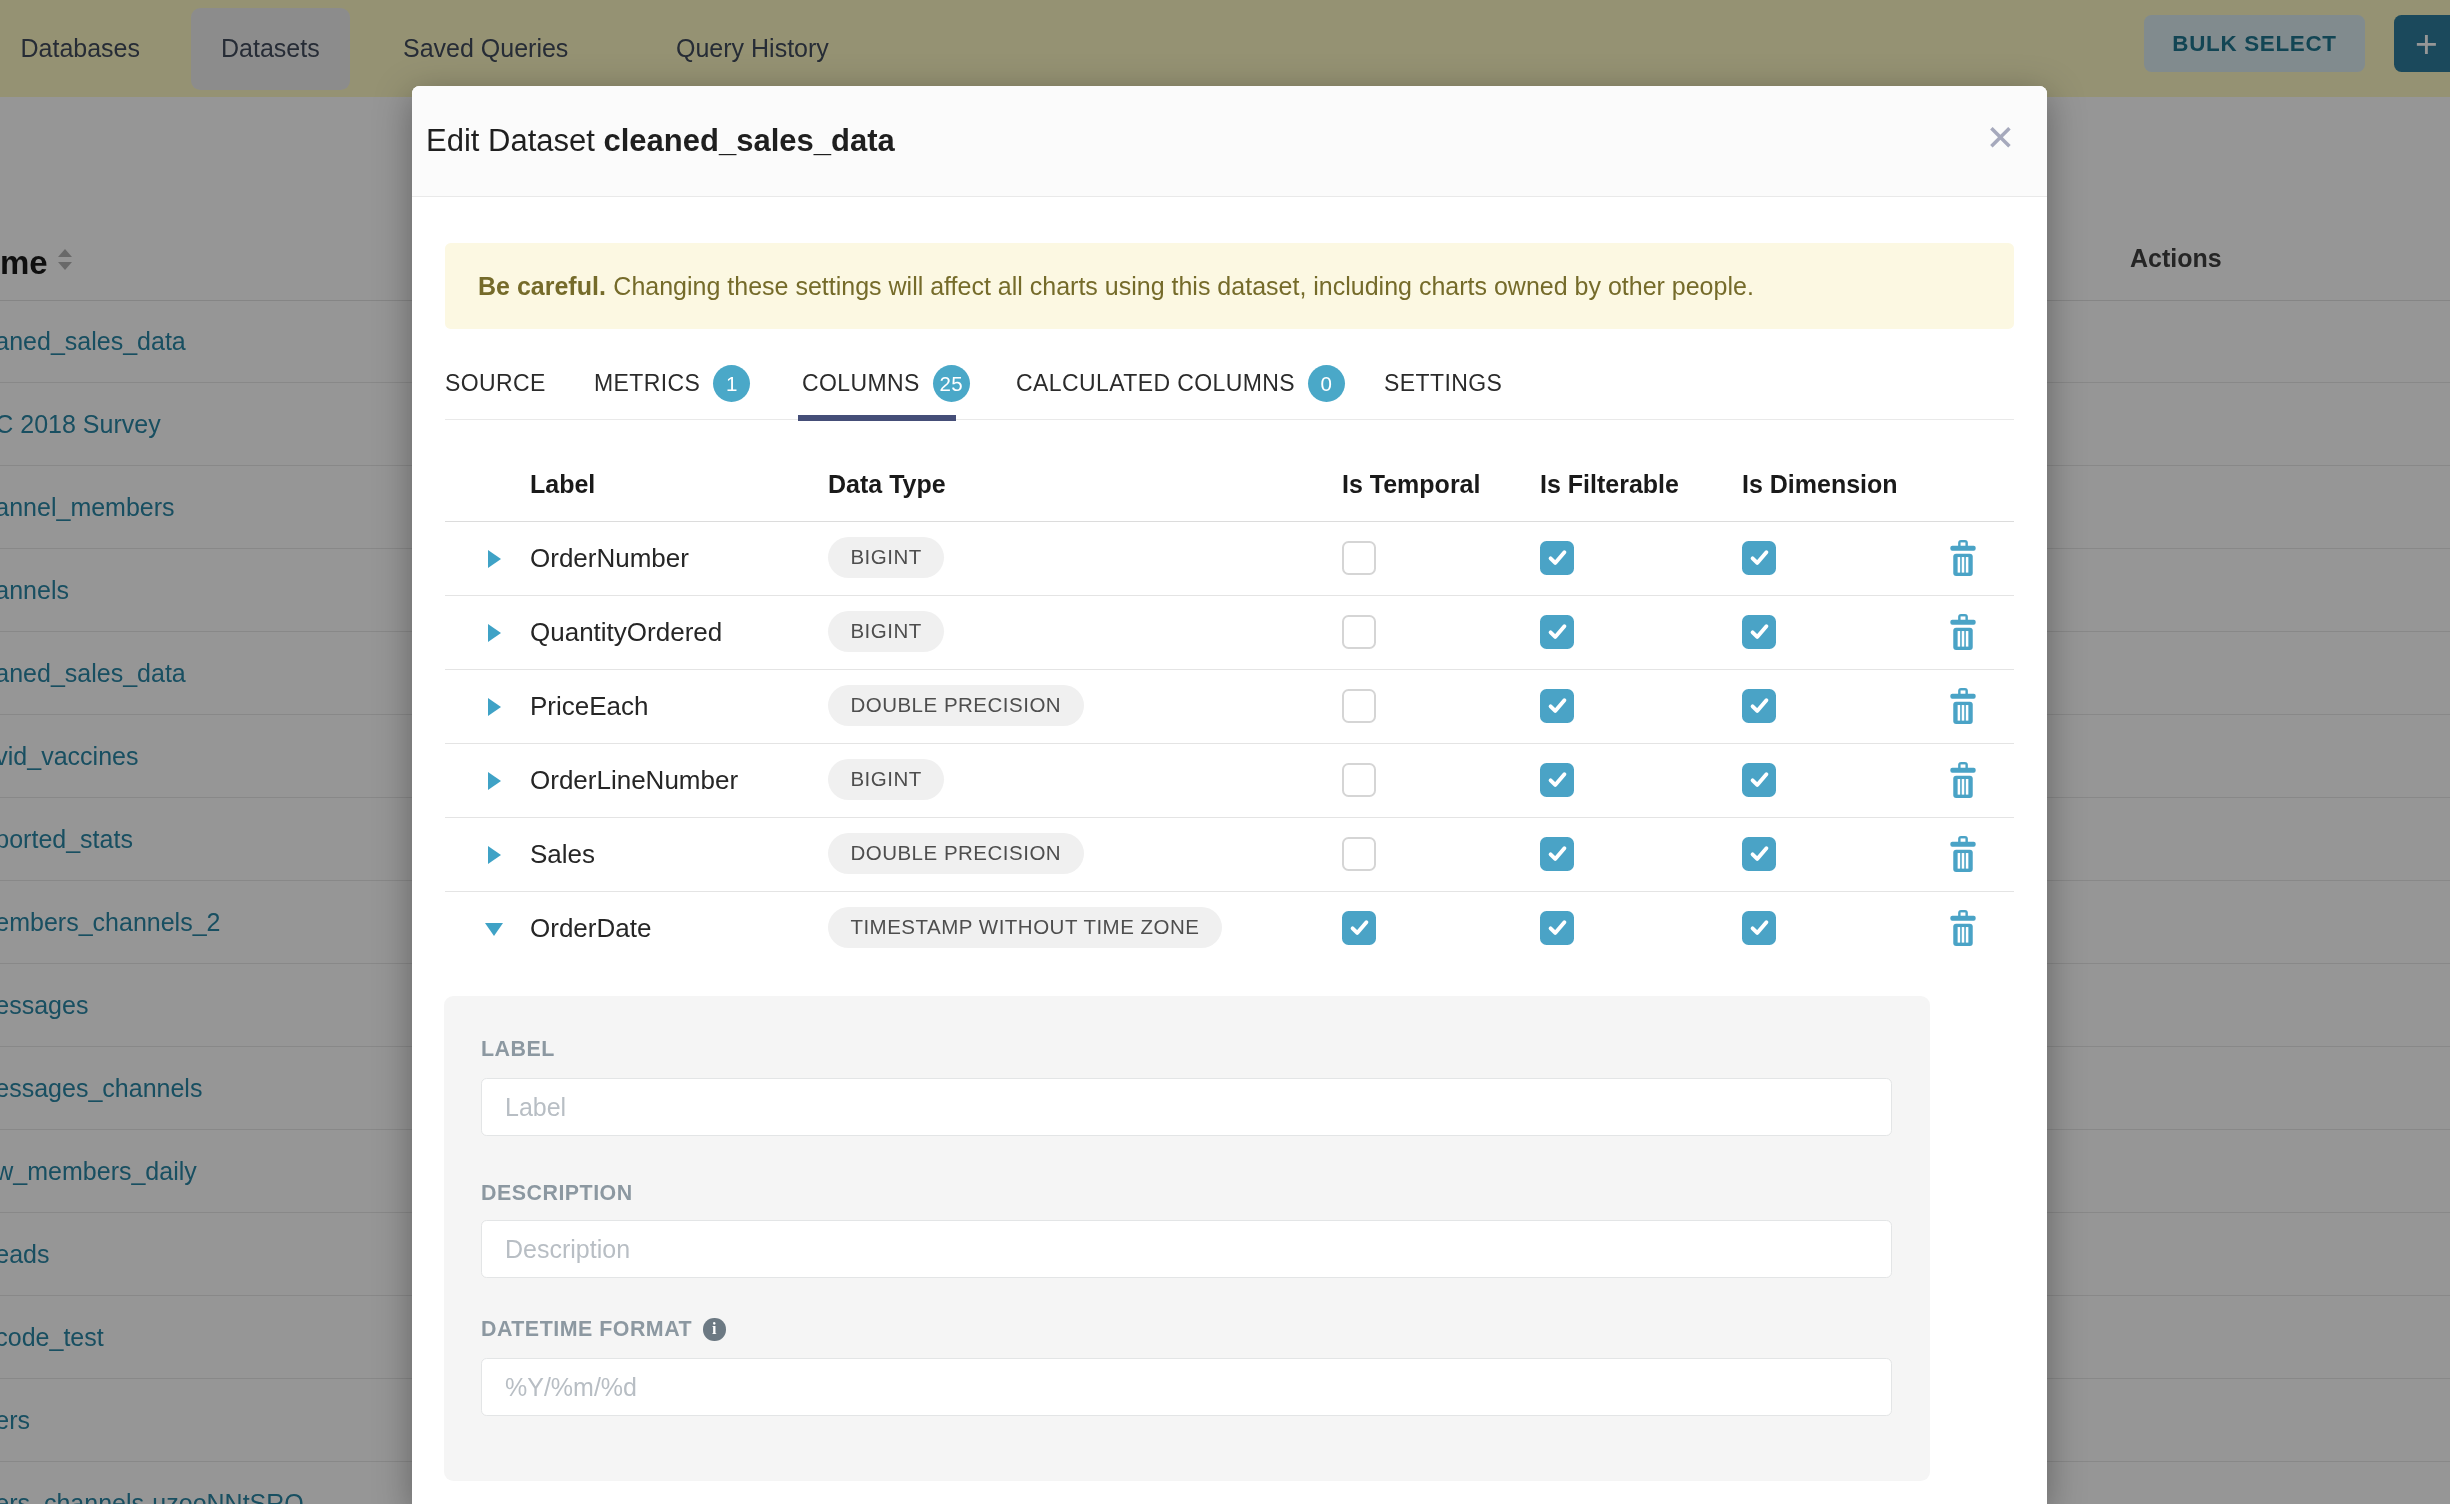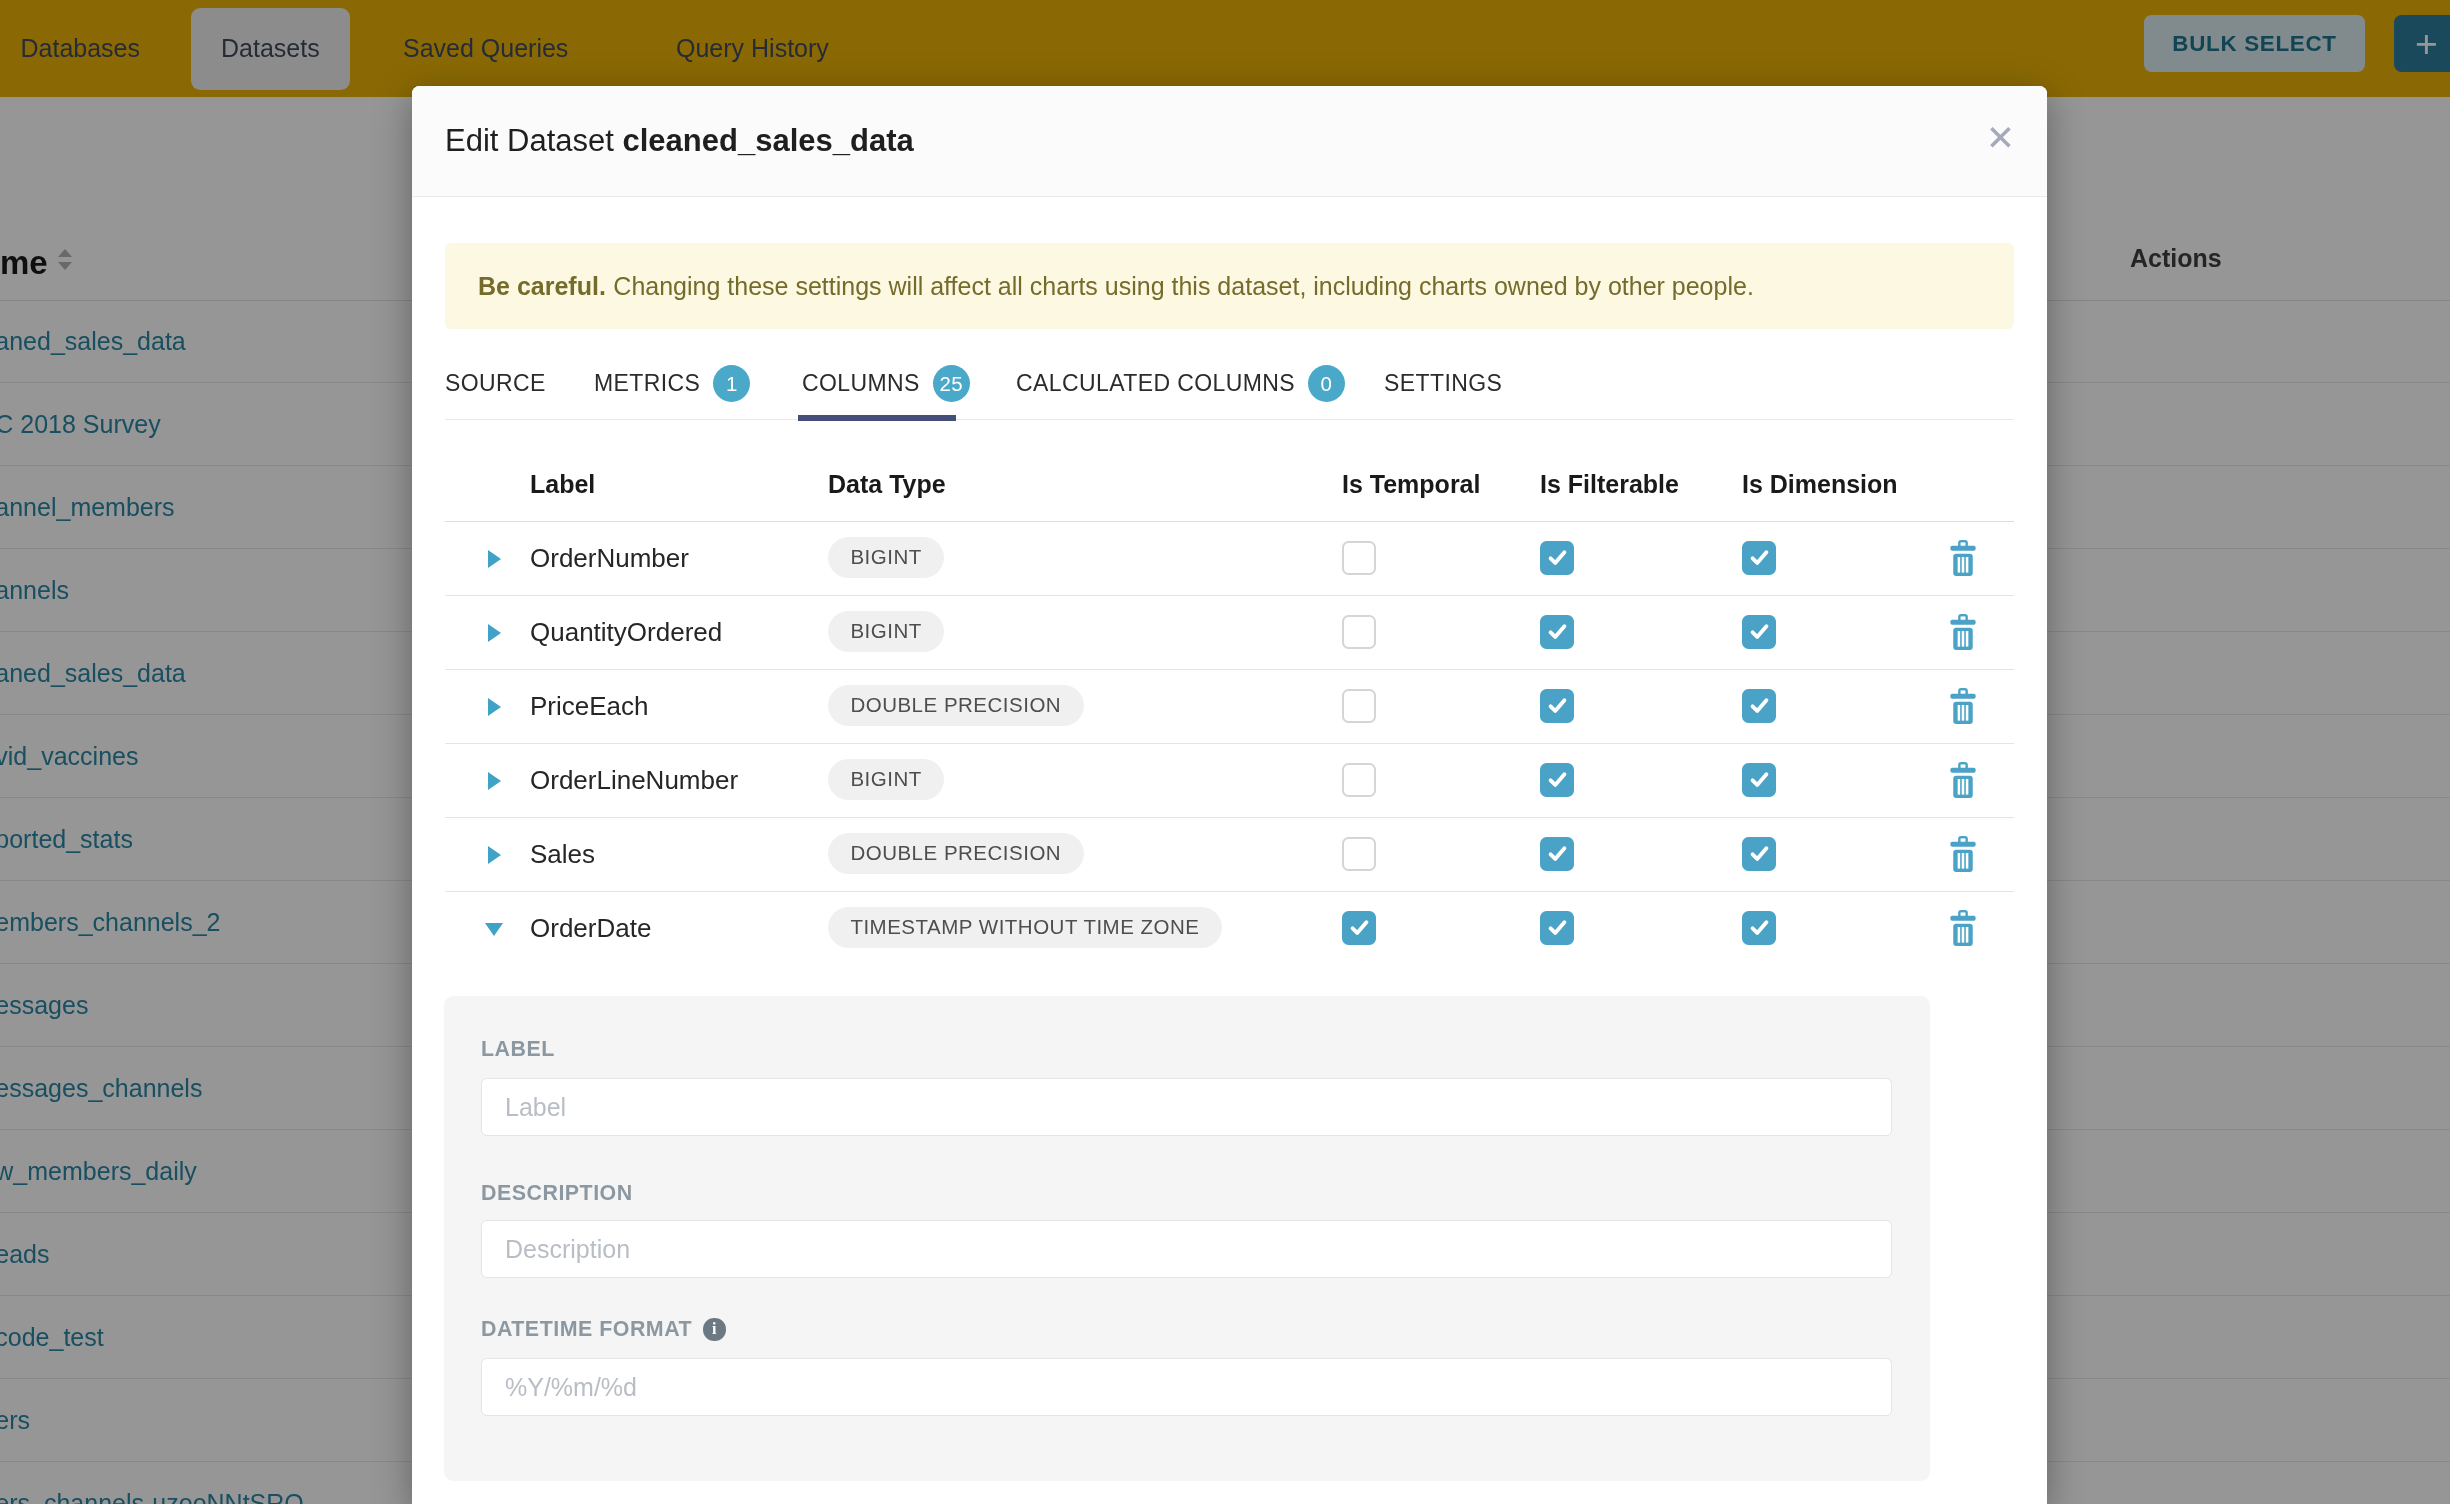--- a/index.html
+++ b/index.html
@@ -3,21 +3,21 @@
 <meta charset="utf-8">
 <style>
   html,body{margin:0;padding:0;}
   body{
     width:2450px;height:1505px;position:relative;overflow:hidden;
     background:#ffffff;font-family:"Liberation Sans",sans-serif;
     -webkit-font-smoothing:antialiased;
   }
   
   .page{position:absolute;inset:0;background:#fff;}
-  .topnav{position:absolute;top:0;left:0;right:0;height:97px;background:#eab308;border-bottom:1.9px solid #ededed;}
+  .topnav{position:absolute;top:0;left:0;right:0;height:97px;background:#fef9c3;border-bottom:1.9px solid #ededed;}
   .nav-item{position:absolute;top:0;height:97px;display:flex;align-items:center;font-size:25px;color:#424b5c;cursor:pointer;}
   .nav-item.active{top:7.5px;height:82px;background:#efefef;border-radius:9.3px;padding:0 30px;}
   .btn-bulk{position:absolute;left:2144px;top:15px;width:221px;height:57px;border-radius:7.5px;background:#dcedf2;
     display:flex;align-items:center;justify-content:center;font-size:22.4px;font-weight:bold;letter-spacing:0.7px;color:#20768f;cursor:pointer;}
   .btn-add{position:absolute;left:2394px;top:15px;width:65px;height:57px;border-radius:7.5px;background:#2f7d9d;
     display:flex;align-items:center;justify-content:center;color:#fff;font-size:39px;font-weight:400;cursor:pointer;}
   .filterbar{position:absolute;top:97px;left:0;right:0;height:124px;background:#fff;border-bottom:1.9px solid #e6e6e6;}
   .caret{width:0;height:0;border-left:10.3px solid transparent;border-right:10.3px solid transparent;border-top:12px solid #9da3a9;display:inline-block;}
   .fb-caret-left{position:absolute;left:21.4px;top:151px;}
   .fb-label{position:absolute;left:103px;top:142px;font-size:25px;font-weight:bold;color:#262626;}
@@ -31,21 +31,21 @@
   .sorter .dn{width:0;height:0;border-left:7.5px solid transparent;border-right:7.5px solid transparent;border-top:8.4px solid #b3b3b3;}
   .bg-rows{position:absolute;top:300px;left:0;right:0;}
   .bg-row{height:82px;border-bottom:1.9px solid #e7e7e7;display:flex;align-items:center;}
   .bg-row a{font-size:25px;color:#2a86a5;margin-left:-4.7px;text-decoration:none;cursor:pointer;}
   
   .overlay{position:absolute;inset:0;background:rgba(0,0,0,0.41);z-index:5;}
   
   .modal{position:absolute;left:412px;top:86px;width:1635px;height:1419px;background:#fff;z-index:10;
     border-radius:7.5px 7.5px 0 0;box-shadow:0 9.3px 37px rgba(0,0,0,.35);}
   .modal-header{position:absolute;top:0;left:0;right:0;height:110px;background:#fbfbfb;border-bottom:1.9px solid #e9e9e9;
-    border-radius:7.5px 7.5px 0 0;display:flex;align-items:center;padding-left:33px;font-size:31px;color:#1f1f1f;}
+    border-radius:7.5px 7.5px 0 0;display:flex;align-items:center;padding-left:14px;font-size:31px;color:#1f1f1f;}
   .modal-title b{font-weight:bold;}
   .modal-close{position:absolute;right:32px;top:34px;font-size:35px;color:#a6a9bc;line-height:1;cursor:pointer;font-weight:400;}
   .warning{position:absolute;left:33px;right:33px;top:157px;height:86px;background:#fcf8e2;border-radius:5.6px;
     display:flex;align-items:center;padding-left:33px;font-size:25px;color:#756b2a;}
   .warning b{font-weight:bold;margin-right:7.5px;}
   .tabs{position:absolute;left:33px;right:33px;top:264px;height:69px;border-bottom:1.9px solid #e9e9e9;}
   .tab{position:absolute;top:0;height:67px;display:flex;align-items:center;font-size:23px;letter-spacing:0.4px;color:#2b2b2b;cursor:pointer;}
   .tab .badge{margin-left:13px;min-width:37px;height:37px;border-radius:18.6px;background:#4aa8c8;color:#fff;
     font-size:20.5px;display:flex;align-items:center;justify-content:center;padding:0 5.6px;box-sizing:border-box;}
   .tab-underline{position:absolute;left:353px;width:158px;bottom:-1.9px;height:5.6px;background:#454e78;}

